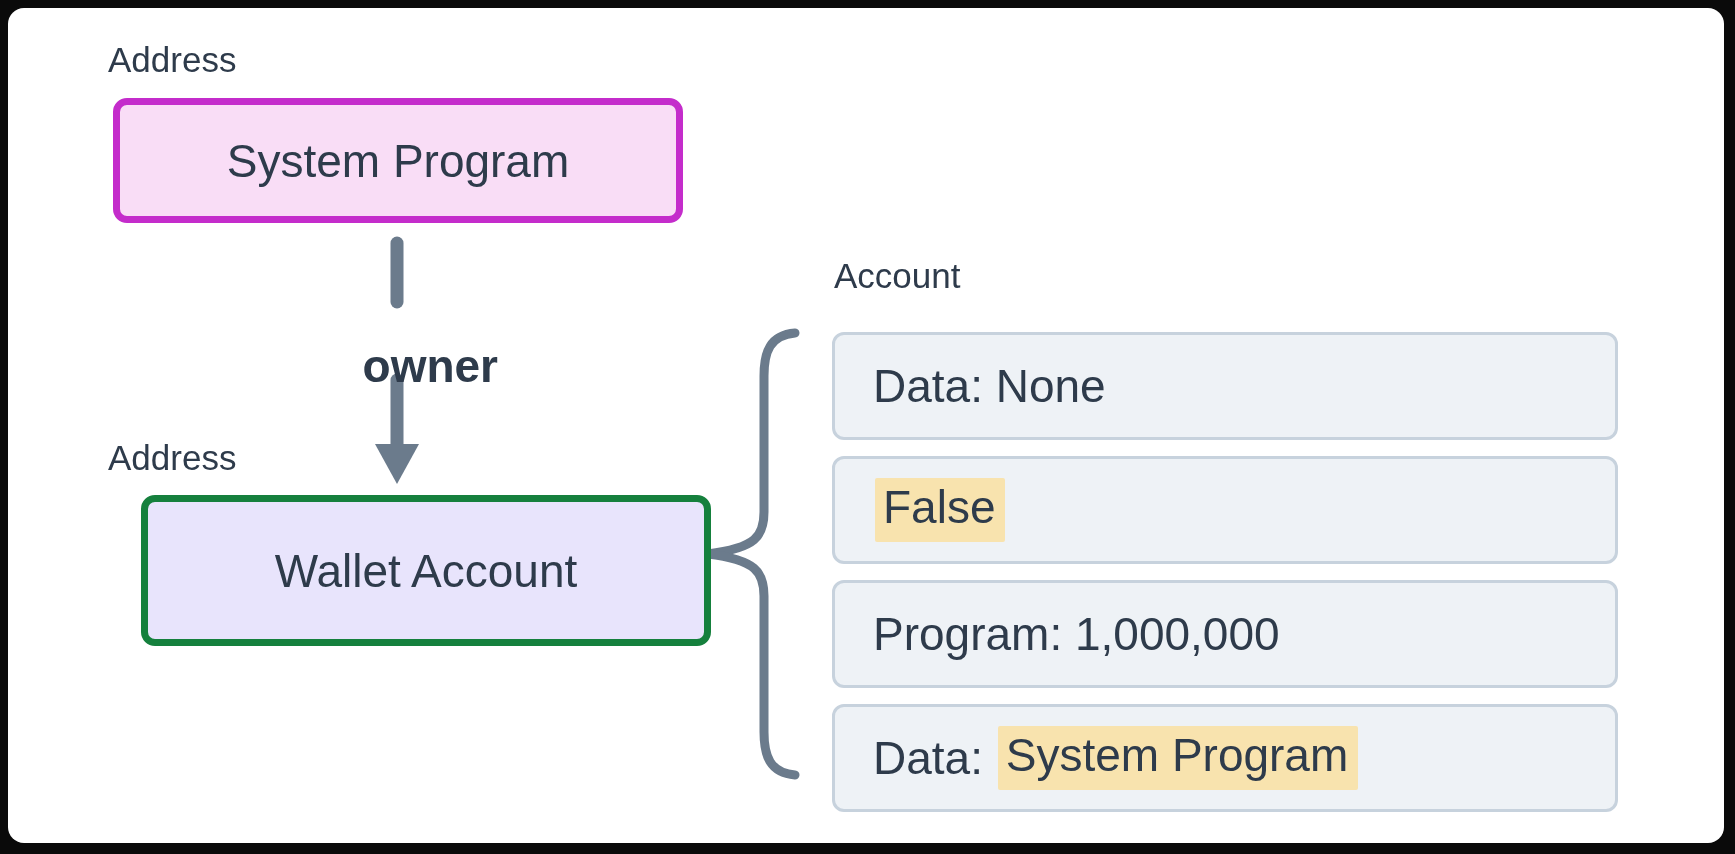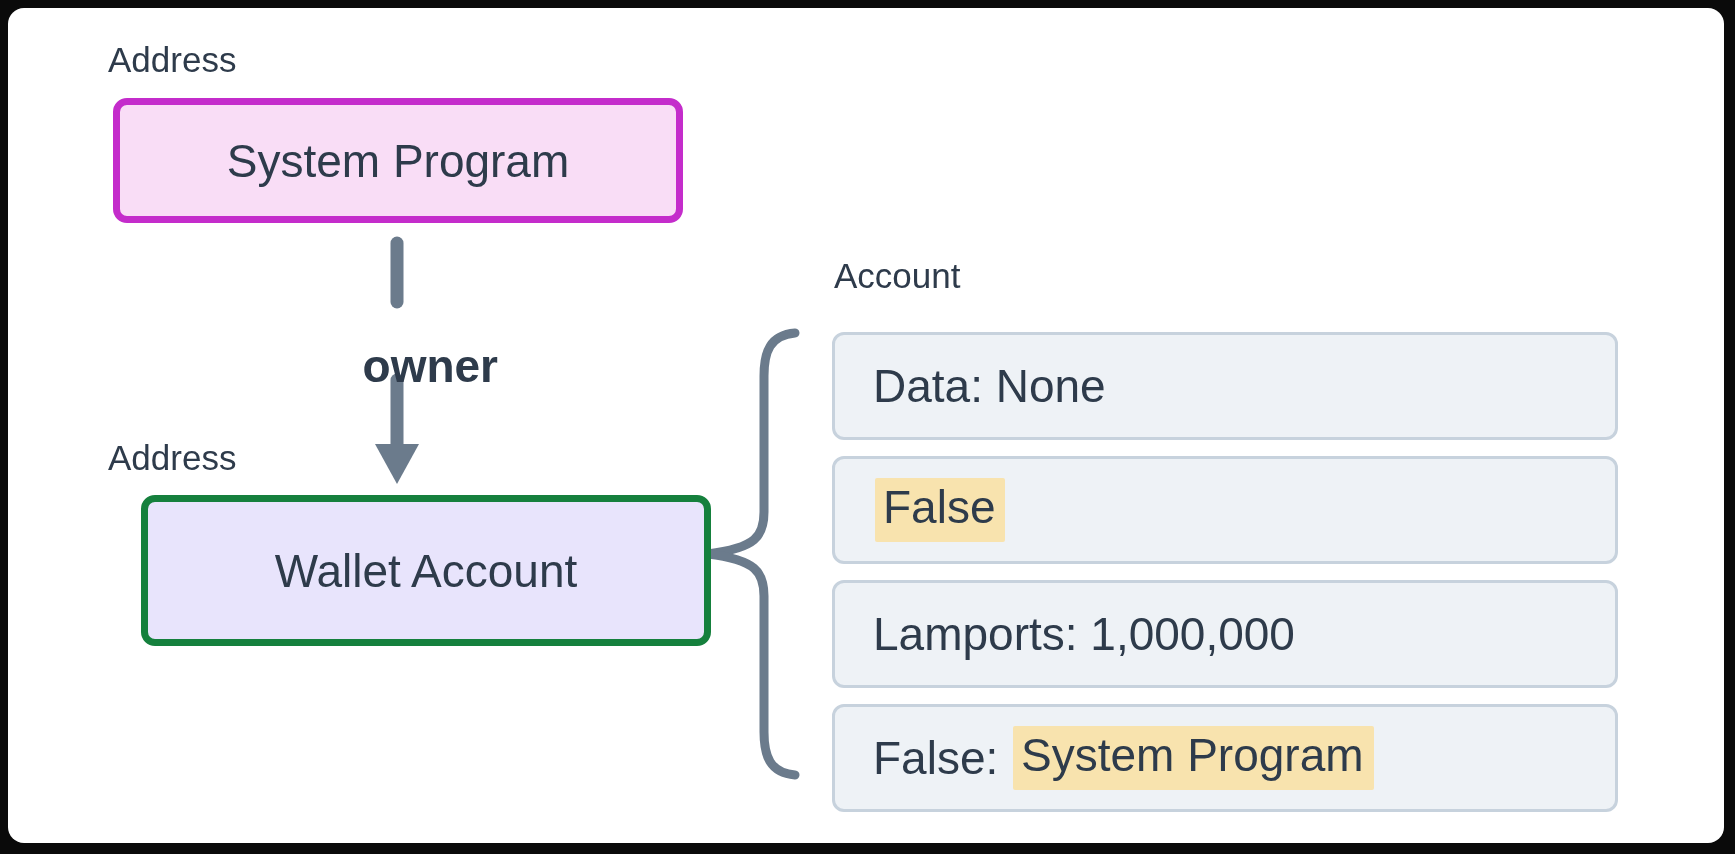--- a/index.html
+++ b/index.html
@@ -95,17 +95,17 @@
 
   <div class="node-box wallet-box">
     <span>Wallet Account</span>
   </div>
 
   <div class="abs label account-label">Account</div>
 
   <div class="rows">
     <div class="prop-row"><span>Data: None</span></div>
     <div class="prop-row"><span class="hl">False</span></div>
-    <div class="prop-row"><span>Lamports: 1,000,000</span></div>
-    <div class="prop-row"><span>False: </span><span class="hl">System Program</span></div>
+    <div class="prop-row"><span>Program: 1,000,000</span></div>
+    <div class="prop-row"><span>Data: </span><span class="hl">System Program</span></div>
   </div>
 
 </div>
 
 </body></html>

